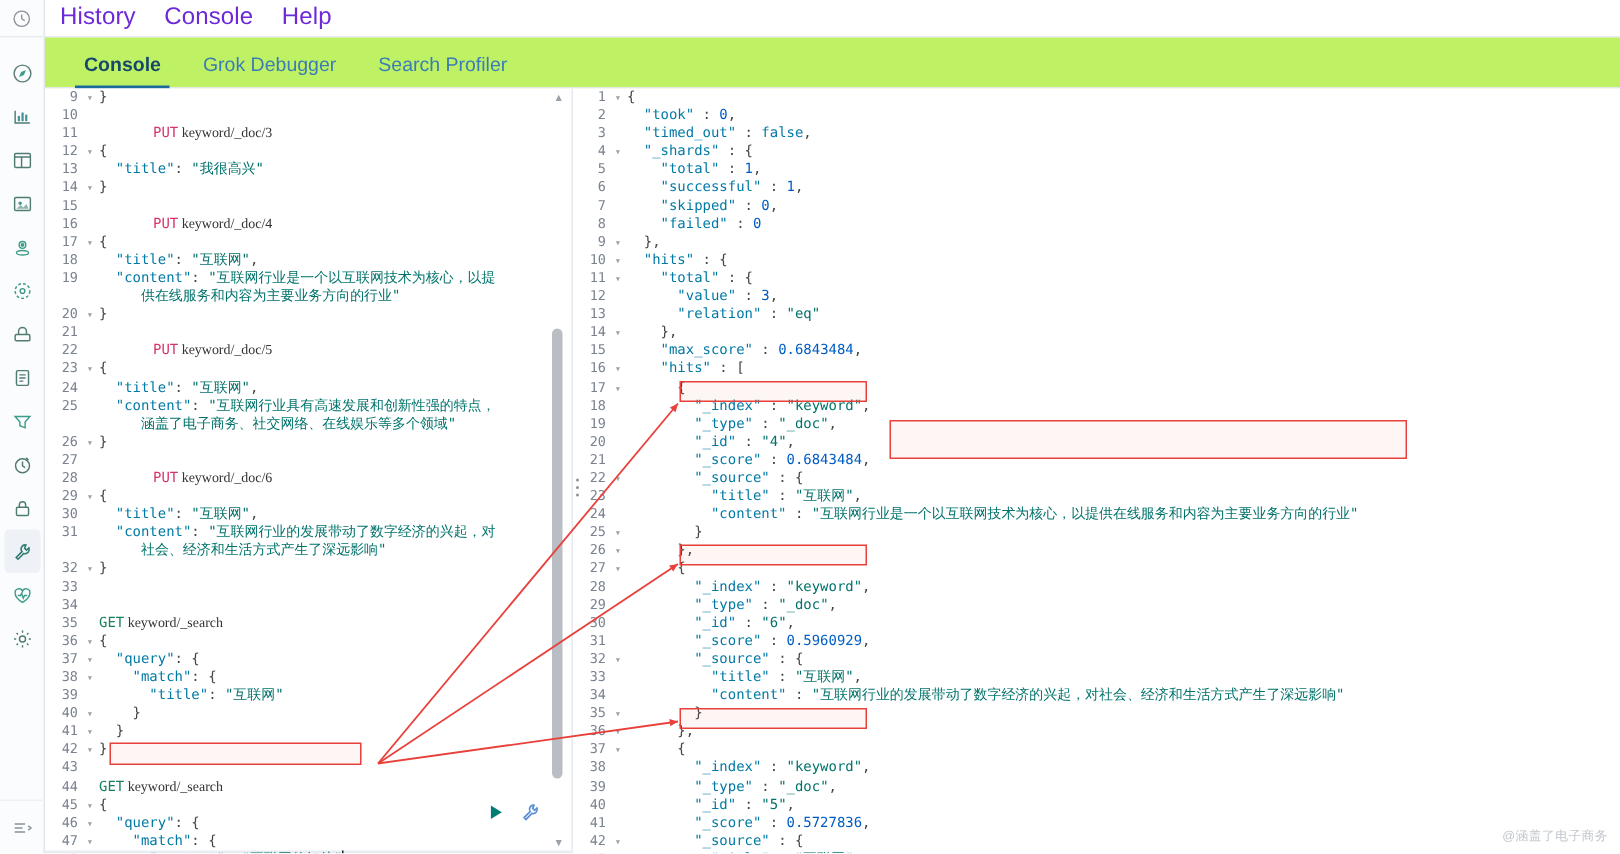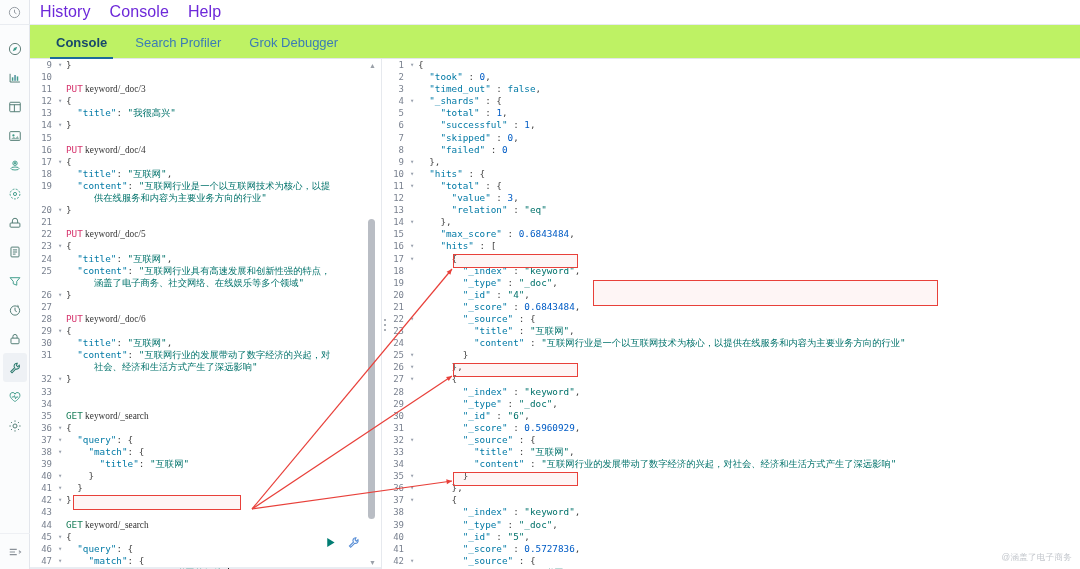--- a/index.html
+++ b/index.html
@@ -102,21 +102,21 @@
     flex: 0 0 8px; color: #9aa2ae; font-size: 7px; text-align: center;
     user-select: none; line-height: 12.1px;
   }
   .txt { flex: 1 1 auto; padding-left: 2px; }
 
   
   .k  { color: #0079a5; }      
   .s  { color: #00726b; }      
   .n  { color: #005cc5; }      
   .b  { color: #0079a5; }      
-  .m  { color: #d6336c; }      
+  .m  { color: #d6336c; margin-left: 36px; }      
   .u  { color: #333; font-family: Liberation Serif, serif; }         
   .p  { color: #444; }         
   .gm { color: #1a7f5a; }      
 
   .ln.hl { background: #e9edf2; }
 
   
   .req-actions {
     position: absolute; left: 294px; top: 476px;
     display: flex; align-items: center; gap: 10px;
@@ -288,22 +288,22 @@
   <div class="main">
 
     <div class="topnav">
       <a>History</a>
       <a>Console</a>
       <a>Help</a>
     </div>
 
     <div class="tabs">
       <div class="tab active">Console</div>
+      <div class="tab">Grok Debugger</div>
       <div class="tab">Search Profiler</div>
-      <div class="tab">Grok Debugger</div>
     </div>
 
     <div class="panes">
 
       <div class="pane pane-left">
         <div class="code lines" id="req-lines"><div class="ln"><span class="gutter">9</span><span class="fold">▾</span><span class="txt"><span class="p">}</span></span></div><div class="ln"><span class="gutter">10</span><span class="fold"></span><span class="txt"></span></div><div class="ln"><span class="gutter">11</span><span class="fold"></span><span class="txt"><span class="m">PUT</span><span class="u"> keyword/_doc/3</span></span></div><div class="ln"><span class="gutter">12</span><span class="fold">▾</span><span class="txt"><span class="p">{</span></span></div><div class="ln"><span class="gutter">13</span><span class="fold"></span><span class="txt"><span class="k">  "title"</span><span class="p">: </span><span class="s">"我很高兴"</span></span></div><div class="ln"><span class="gutter">14</span><span class="fold">▾</span><span class="txt"><span class="p">}</span></span></div><div class="ln"><span class="gutter">15</span><span class="fold"></span><span class="txt"></span></div><div class="ln"><span class="gutter">16</span><span class="fold"></span><span class="txt"><span class="m">PUT</span><span class="u"> keyword/_doc/4</span></span></div><div class="ln"><span class="gutter">17</span><span class="fold">▾</span><span class="txt"><span class="p">{</span></span></div><div class="ln"><span class="gutter">18</span><span class="fold"></span><span class="txt"><span class="k">  "title"</span><span class="p">: </span><span class="s">"互联网"</span><span class="p">,</span></span></div><div class="ln tall"><span class="gutter">19</span><span class="fold"></span><span class="txt"><span class="k">  "content"</span><span class="p">: </span><span class="s">"互联网行业是一个以互联网技术为核心，以提
      供在线服务和内容为主要业务方向的行业"</span></span></div><div class="ln"><span class="gutter">20</span><span class="fold">▾</span><span class="txt"><span class="p">}</span></span></div><div class="ln"><span class="gutter">21</span><span class="fold"></span><span class="txt"></span></div><div class="ln"><span class="gutter">22</span><span class="fold"></span><span class="txt"><span class="m">PUT</span><span class="u"> keyword/_doc/5</span></span></div><div class="ln"><span class="gutter">23</span><span class="fold">▾</span><span class="txt"><span class="p">{</span></span></div><div class="ln"><span class="gutter">24</span><span class="fold"></span><span class="txt"><span class="k">  "title"</span><span class="p">: </span><span class="s">"互联网"</span><span class="p">,</span></span></div><div class="ln tall"><span class="gutter">25</span><span class="fold"></span><span class="txt"><span class="k">  "content"</span><span class="p">: </span><span class="s">"互联网行业具有高速发展和创新性强的特点，
      涵盖了电子商务、社交网络、在线娱乐等多个领域"</span></span></div><div class="ln"><span class="gutter">26</span><span class="fold">▾</span><span class="txt"><span class="p">}</span></span></div><div class="ln"><span class="gutter">27</span><span class="fold"></span><span class="txt"></span></div><div class="ln"><span class="gutter">28</span><span class="fold"></span><span class="txt"><span class="m">PUT</span><span class="u"> keyword/_doc/6</span></span></div><div class="ln"><span class="gutter">29</span><span class="fold">▾</span><span class="txt"><span class="p">{</span></span></div><div class="ln"><span class="gutter">30</span><span class="fold"></span><span class="txt"><span class="k">  "title"</span><span class="p">: </span><span class="s">"互联网"</span><span class="p">,</span></span></div><div class="ln tall"><span class="gutter">31</span><span class="fold"></span><span class="txt"><span class="k">  "content"</span><span class="p">: </span><span class="s">"互联网行业的发展带动了数字经济的兴起，对
      社会、经济和生活方式产生了深远影响"</span></span></div><div class="ln"><span class="gutter">32</span><span class="fold">▾</span><span class="txt"><span class="p">}</span></span></div><div class="ln"><span class="gutter">33</span><span class="fold"></span><span class="txt"></span></div><div class="ln"><span class="gutter">34</span><span class="fold"></span><span class="txt"></span></div><div class="ln"><span class="gutter">35</span><span class="fold"></span><span class="txt"><span class="gm">GET</span><span class="u"> keyword/_search</span></span></div><div class="ln"><span class="gutter">36</span><span class="fold">▾</span><span class="txt"><span class="p">{</span></span></div><div class="ln"><span class="gutter">37</span><span class="fold">▾</span><span class="txt"><span class="k">  "query"</span><span class="p">: {</span></span></div><div class="ln"><span class="gutter">38</span><span class="fold">▾</span><span class="txt"><span class="k">    "match"</span><span class="p">: {</span></span></div><div class="ln"><span class="gutter">39</span><span class="fold"></span><span class="txt"><span class="k">      "title"</span><span class="p">: </span><span class="s">"互联网"</span></span></div><div class="ln"><span class="gutter">40</span><span class="fold">▾</span><span class="txt"><span class="p">    }</span></span></div><div class="ln"><span class="gutter">41</span><span class="fold">▾</span><span class="txt"><span class="p">  }</span></span></div><div class="ln"><span class="gutter">42</span><span class="fold">▾</span><span class="txt"><span class="p">}</span></span></div><div class="ln"><span class="gutter">43</span><span class="fold"></span><span class="txt"></span></div><div class="ln"><span class="gutter">44</span><span class="fold"></span><span class="txt"><span class="gm">GET</span><span class="u"> keyword/_search</span></span></div><div class="ln"><span class="gutter">45</span><span class="fold">▾</span><span class="txt"><span class="p">{</span></span></div><div class="ln"><span class="gutter">46</span><span class="fold">▾</span><span class="txt"><span class="k">  "query"</span><span class="p">: {</span></span></div><div class="ln"><span class="gutter">47</span><span class="fold">▾</span><span class="txt"><span class="k">    "match"</span><span class="p">: {</span></span></div><div class="ln hl"><span class="gutter">48</span><span class="fold"></span><span class="txt"><span class="k">      "content"</span><span class="p">: </span><span class="s">"互联网的好处"</span><span class="caret"></span></span></div></div>
 

